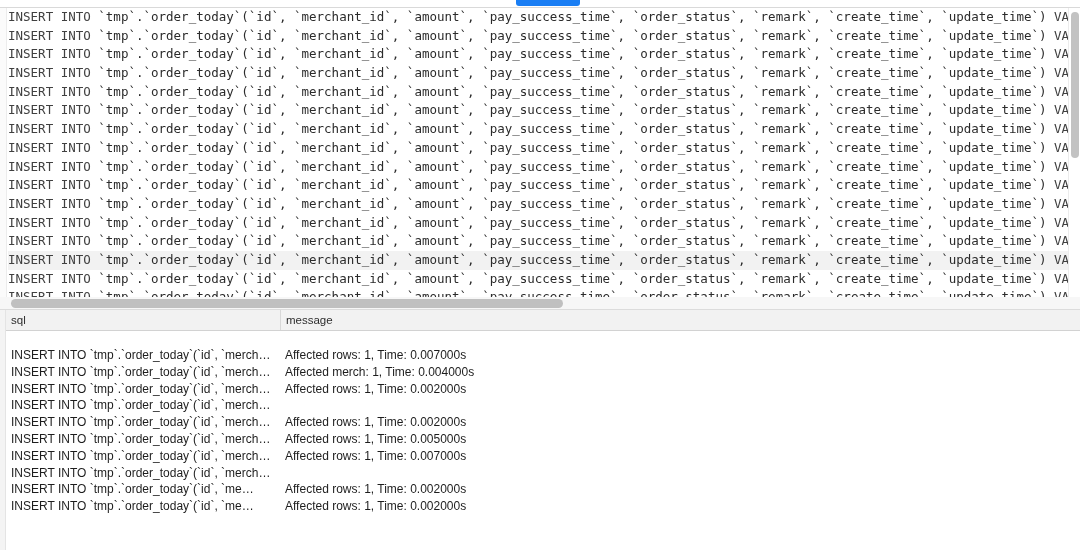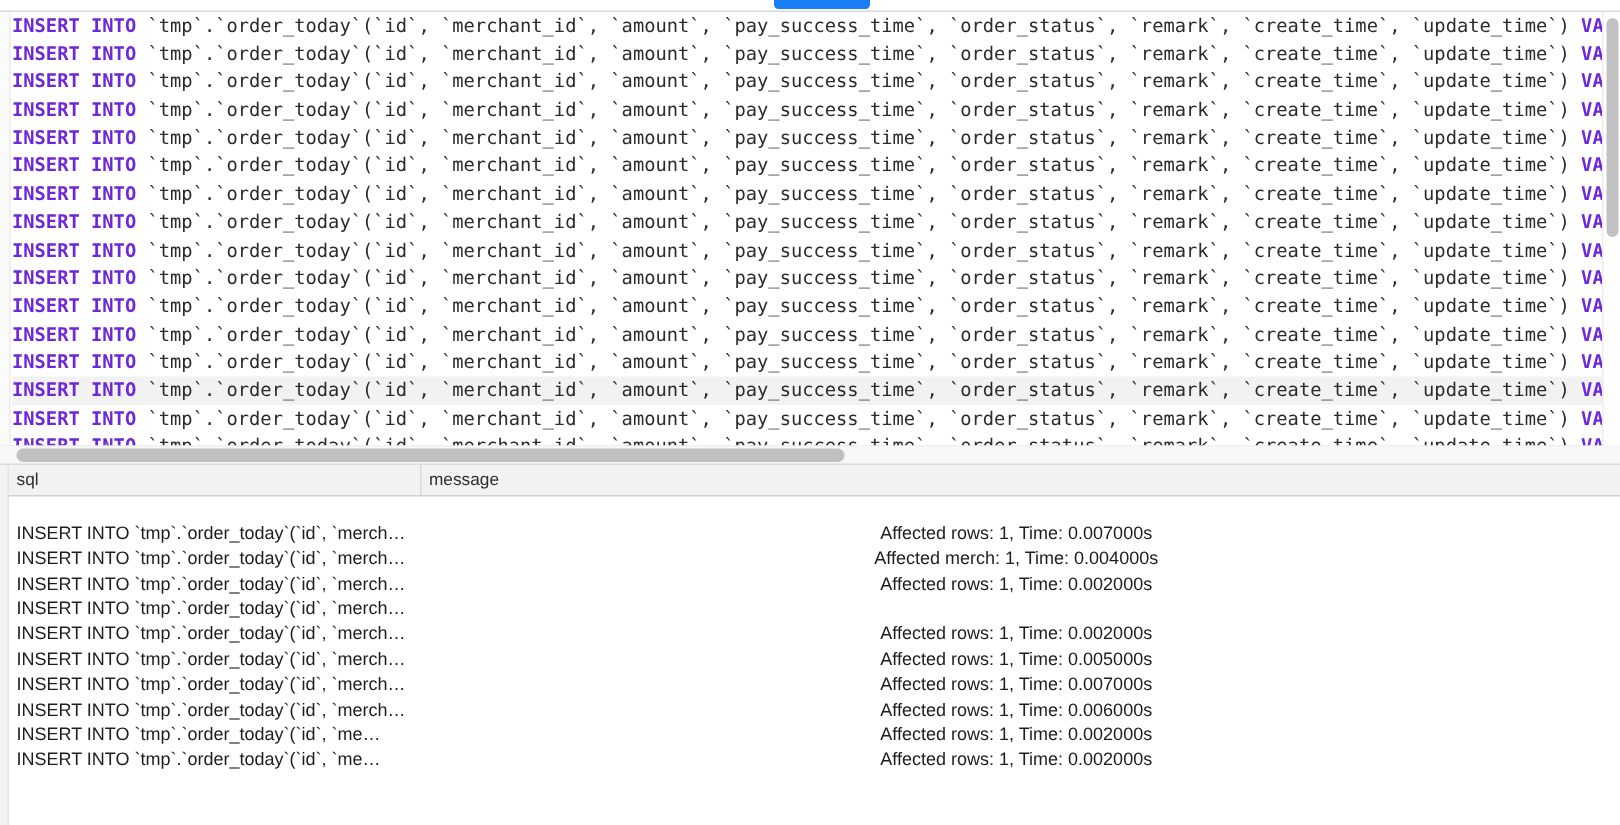--- a/index.html
+++ b/index.html
@@ -78,22 +78,22 @@
     white-space: pre;
     font-family: "DejaVu Sans Mono", monospace;
     font-size: 12.5px;
     letter-spacing: 0px;
     color: #262626;
   }
   .code-line.alt {
     background: #f2f2f2;
   }
   .kw {
-    color: #6d28d9;
-    font-weight: bold;
+    color: #404040;
+    font-weight: normal;
   }
   .ident {
     color: #2b2b2b;
   }
 
   
   .v-scroll-track {
     position: absolute;
     right: 0;
     top: 0;
@@ -197,21 +197,21 @@
     height: 16.8px;
     line-height: 16.8px;
     font-size: 12px;
     color: #1d1d1d;
     padding-left: 5px;
     box-sizing: border-box;
     white-space: pre;
     overflow: hidden;
   }
   .cell-sql { left: 0px;   width: 274px; }
-  .cell-msg { left: 274px; width: 790px; text-align: center; }
+  .cell-msg { left: 274px; width: 790px; }
 </style>
 </head>
 <body>
 
 <div id="app">
 
   <div class="top-strip">
     <div class="blue-tab"></div>
   </div>
 
@@ -275,21 +275,20 @@
         <div class="grid-row">
           <div class="cell cell-sql">INSERT INTO `tmp`.`order_today`(`id`, `merch…</div>
           <div class="cell cell-msg">Affected rows: 1, Time: 0.005000s</div>
         </div>
         <div class="grid-row">
           <div class="cell cell-sql">INSERT INTO `tmp`.`order_today`(`id`, `merch…</div>
           <div class="cell cell-msg">Affected rows: 1, Time: 0.007000s</div>
         </div>
         <div class="grid-row">
           <div class="cell cell-sql">INSERT INTO `tmp`.`order_today`(`id`, `merch…</div>
-          <div class="cell cell-msg">Affected rows: 1, Time: 0.006000s</div>
         </div>
         <div class="grid-row">
           <div class="cell cell-sql">INSERT INTO `tmp`.`order_today`(`id`, `me…</div>
           <div class="cell cell-msg">Affected rows: 1, Time: 0.002000s</div>
         </div>
         <div class="grid-row">
           <div class="cell cell-sql">INSERT INTO `tmp`.`order_today`(`id`, `me…</div>
           <div class="cell cell-msg">Affected rows: 1, Time: 0.002000s</div>
         </div>
       </div>

